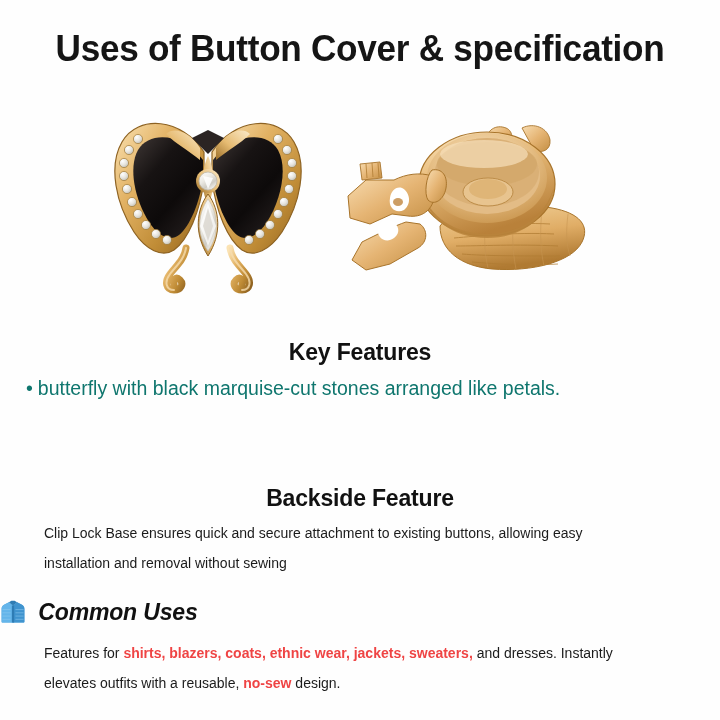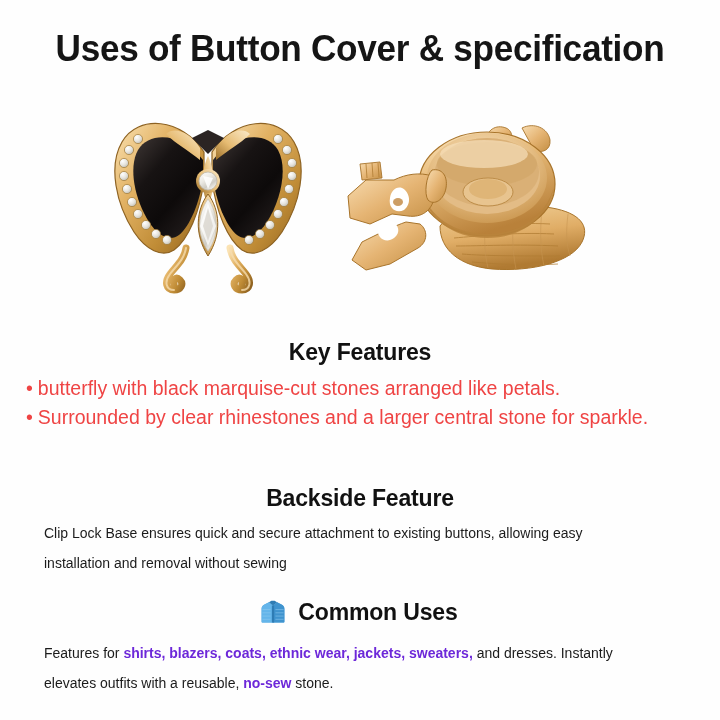--- a/index.html
+++ b/index.html
@@ -39,44 +39,44 @@
     font-family:"Liberation Sans", sans-serif;
     font-weight:bold;font-size:24px;color:#111;
     letter-spacing:-0.2px;
     transform:scaleX(0.96);
   }
   .sh-key{top:338px;}
   .sh-back{top:484px;}
 
   .common-row{
     position:absolute;left:0;top:598px;width:720px;
-    display:flex;align-items:center;justify-content:center;gap:9px;
+    display:flex;align-items:center;justify-content:flex-start;gap:9px;font-style:italic;
   }
   .common-row .label{
     font-family:"Liberation Sans", sans-serif;
     font-weight:bold;font-size:24px;color:#111;letter-spacing:-0.2px;
     transform:scaleX(0.96);
   }
   .jacket-icon{width:26px;height:26px;display:block;}
 
   
   .bullets{
     position:absolute;left:26px;top:374px;width:672px;
-    font-size:19.5px;line-height:29px;color:#ef4444;
+    font-size:19.5px;line-height:29px;color:#0f766e;
   }
   .bullets div{white-space:nowrap;}
   .bullets .dot{margin-right:5px;}
 
   .para{
     position:absolute;left:44px;width:632px;
     font-size:14px;line-height:30px;color:#1b1b1b;
   }
   .para-back{top:518px;width:585px;}
   .para-uses{top:638px;width:610px;}
-  .para b{font-weight:bold;color:#6d28d9;}
+  .para b{font-weight:bold;color:#ef4444;}
 </style>
 </head>
 <body>
 
 <div class="page">
 
   <div class="title">Uses of Button Cover &amp; specification</div>
 
   <div class="product-band">
 
@@ -240,23 +240,20 @@
 
       <path d="M96 56 C106 54 112 62 110 74 C108 86 98 92 92 86 C88 80 90 62 96 56 Z" fill="url(#bGoldFlat)" stroke="#a8742b" stroke-width="1"></path>
     </svg>
   </div>
 
   <div class="section-head sh-key">Key Features</div>
 
   <div class="bullets">
     <div>
       <span class="dot">•</span><span>butterfly with black marquise-cut stones arranged like petals.</span>
-    </div>
-    <div>
-      <span class="dot">•</span><span>Surrounded by clear rhinestones and a larger central stone for sparkle.</span>
     </div>
   </div>
 
   <div class="section-head sh-back">Backside Feature</div>
 
   <div class="para para-back">
     <span>Clip Lock Base ensures quick and secure attachment to existing</span>
     <span>buttons, allowing easy installation and removal without sewing</span>
   </div>
 
@@ -275,16 +272,16 @@
           <path d="M19 17 L29 17"></path>
           <path d="M19 21 L29 21"></path>
           <path d="M19 25 L29 25"></path>
       </g>
       <path d="M11 4 L16 8 L21 4 L18 2 L14 2 Z" fill="#2e7cb4"></path>
     </svg>
     <span class="label">Common Uses</span>
   </div>
 
   <div class="para para-uses">
-    <span>Features for </span><b>shirts, blazers, coats, ethnic wear, jackets, sweaters,</b><span> and dresses. Instantly elevates outfits with a reusable, </span><b>no-sew</b><span> stone.</span>
+    <span>Features for </span><b>shirts, blazers, coats, ethnic wear, jackets, sweaters,</b><span> and dresses. Instantly elevates outfits with a reusable, </span><b>no-sew</b><span> design.</span>
   </div>
 
 </div>
 
 </body></html>

